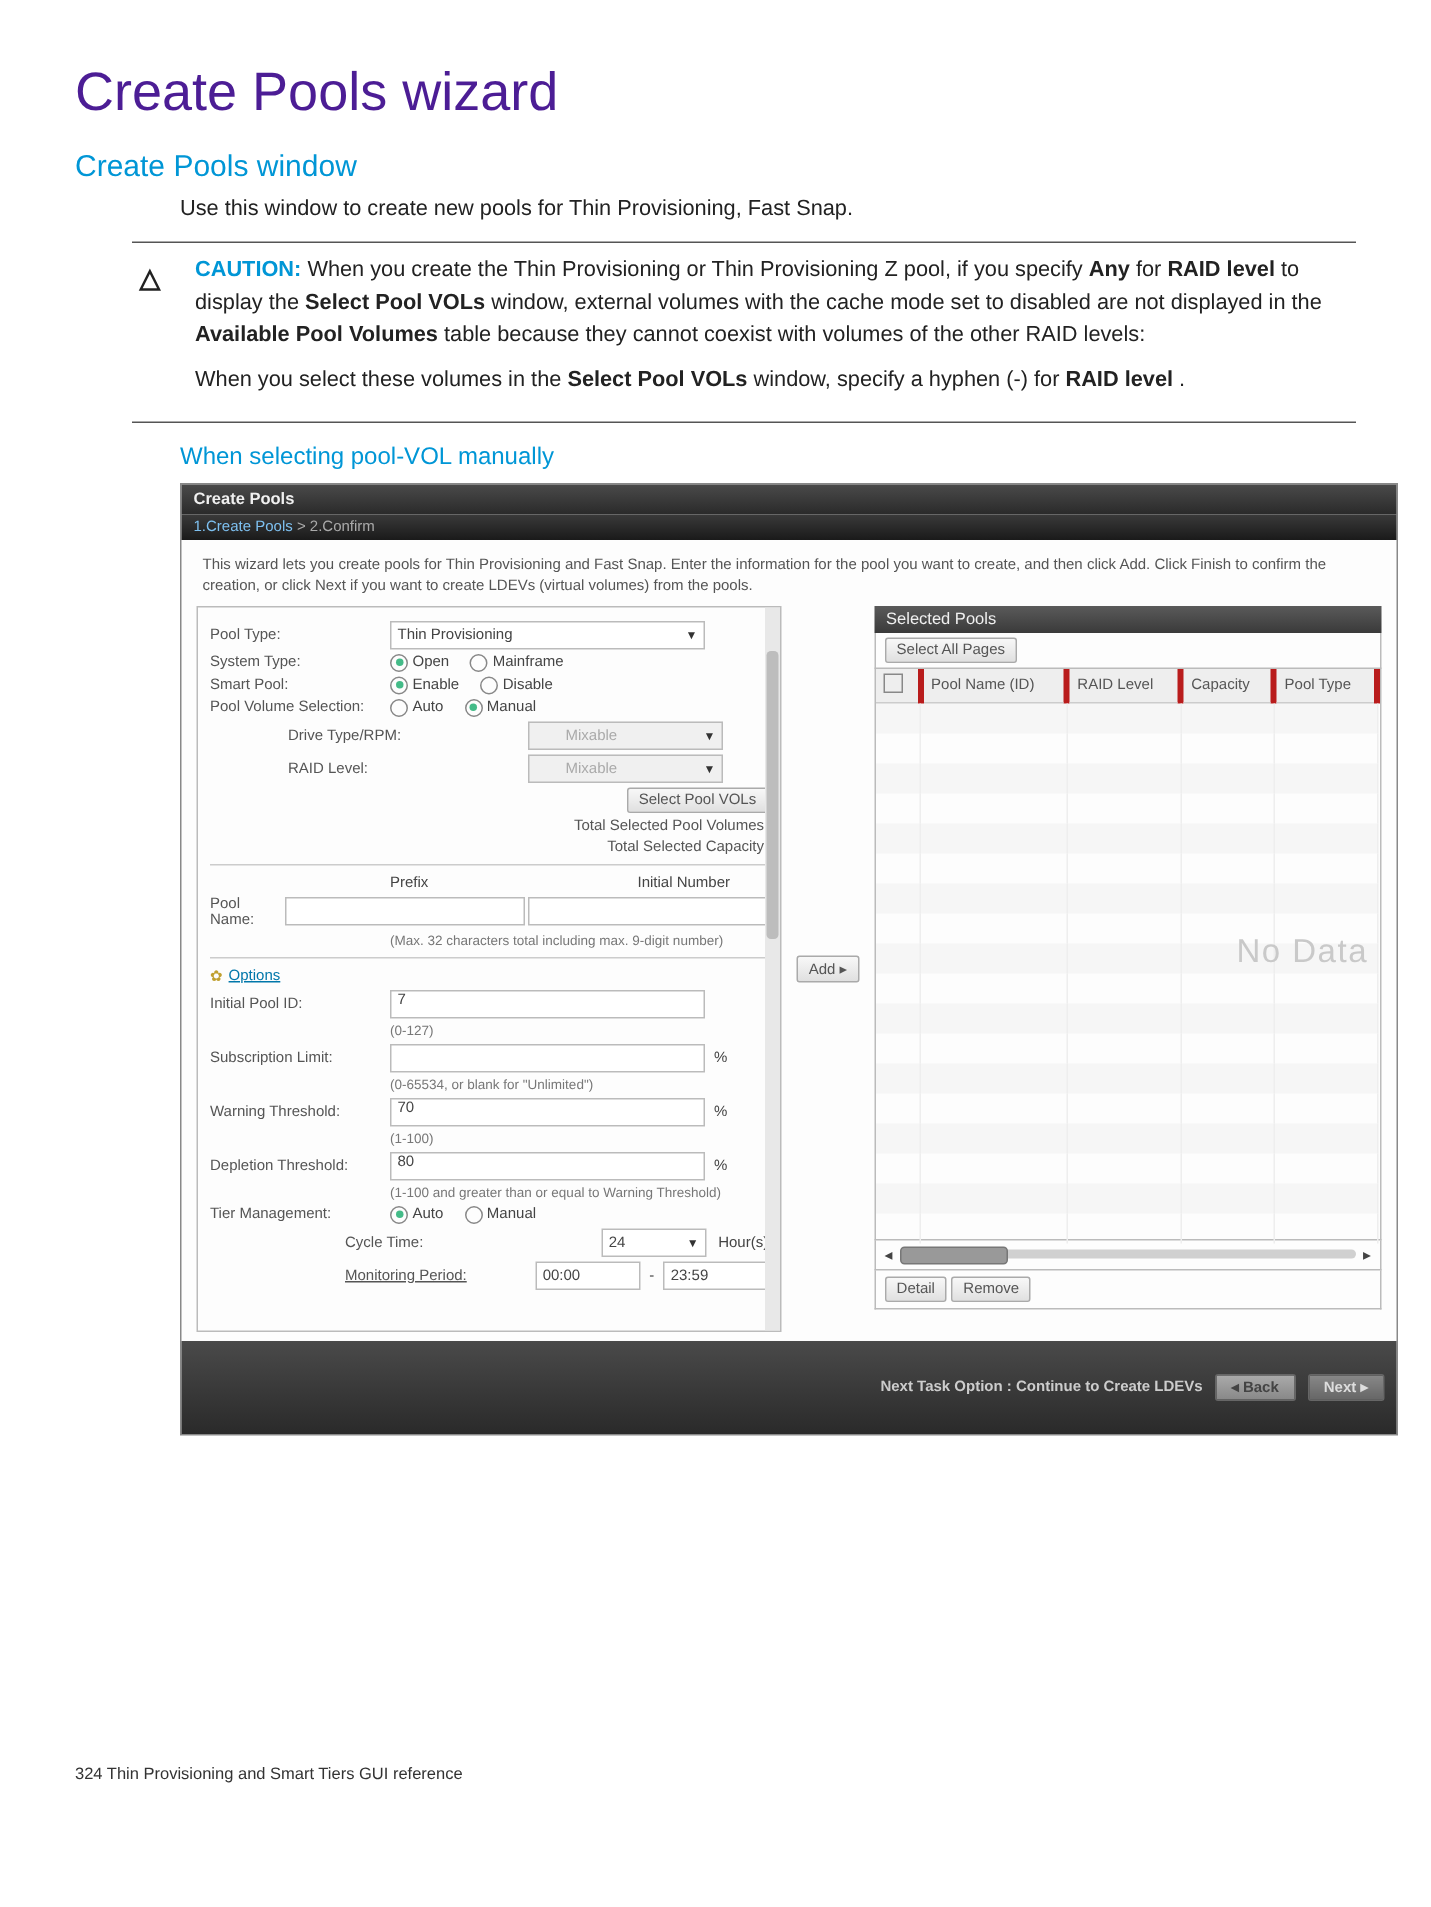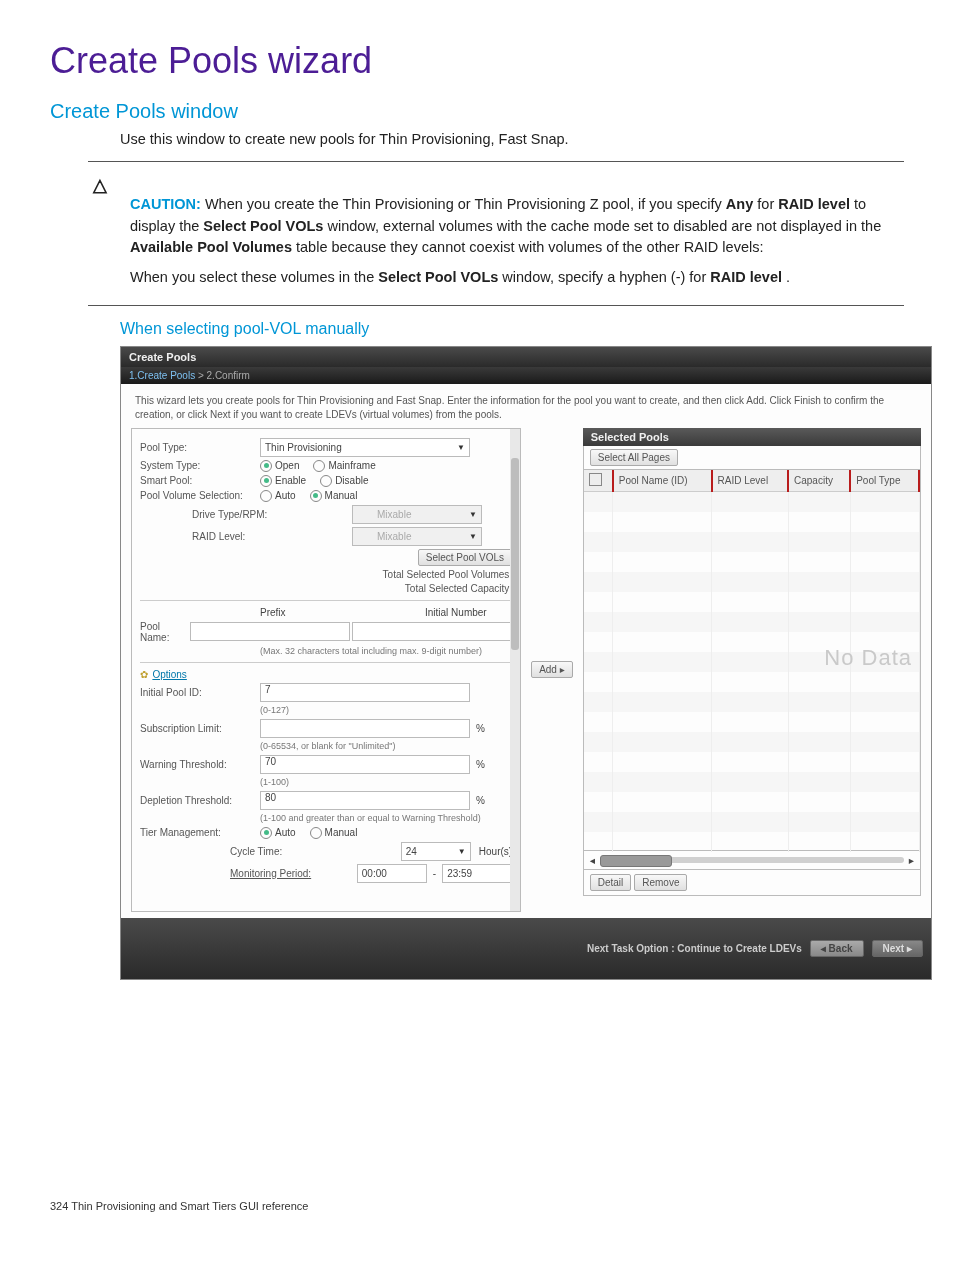--- a/index.html
+++ b/index.html
@@ -45,21 +45,20 @@
     font-size: 18px;
     font-weight: bold;
     text-align: center;
     padding-top: 4px;
   }
   .caution-text {
     flex: 1;
     font-size: 14.5px;
     line-height: 1.5;
     padding-left: 18px;
-    margin-top: 24px;
   }
   .caution-label { color: #0096d6; font-weight: bold; }
   .caution-text b { font-weight: bold; }
   .caution-text p { margin: 0 0 8px 0; }
 
   
   .wizard {
     margin: 8px 0 0 70px;
     width: 810px;
     border: 1px solid #888;
@@ -166,42 +165,42 @@
   .inp.med { min-width: 150px; }
   .hint { font-size: 9px; color: #777; margin: 1px 0 4px 120px; }
   .right-label {
     text-align: right; font-size:10px; color:#555;
   }
   .link { color:#0077aa; text-decoration: underline; cursor:pointer; }
   .sp-title {
     background: linear-gradient(#5a5a5a, #3a3a3a);
     color:#f0f0f0;
     font-size:11px;
-    font-weight:bold;
+    font-weight:normal;
     padding:3px 8px;
   }
   .sp-tools {
     border:1px solid #bbb; border-top:none;
     padding:3px 6px;
   }
   .sp-table {
     border:1px solid #bbb; border-top:none;
     height: 380px;
     position: relative;
   }
   .sp-table table {
     width:100%;
     border-collapse: collapse;
     font-size:10px;
     color:#555;
   }
   .sp-table th {
     background:#eee;
     border-bottom:1px solid #ccc;
-    border-right:2px solid #b91c1c;
+    border-right:4px solid #b91c1c;
     padding:3px 5px;
     text-align:left;
     font-weight: normal;
   }
   .sp-table tr.alt td { background:#f6f6f6; height:18px; border-right:1px solid #eee;}
   .sp-table tr td { height:18px; border-right:1px solid #eee;}
   .no-data {
     position:absolute;
     right: 8px;
     top: 46%;

